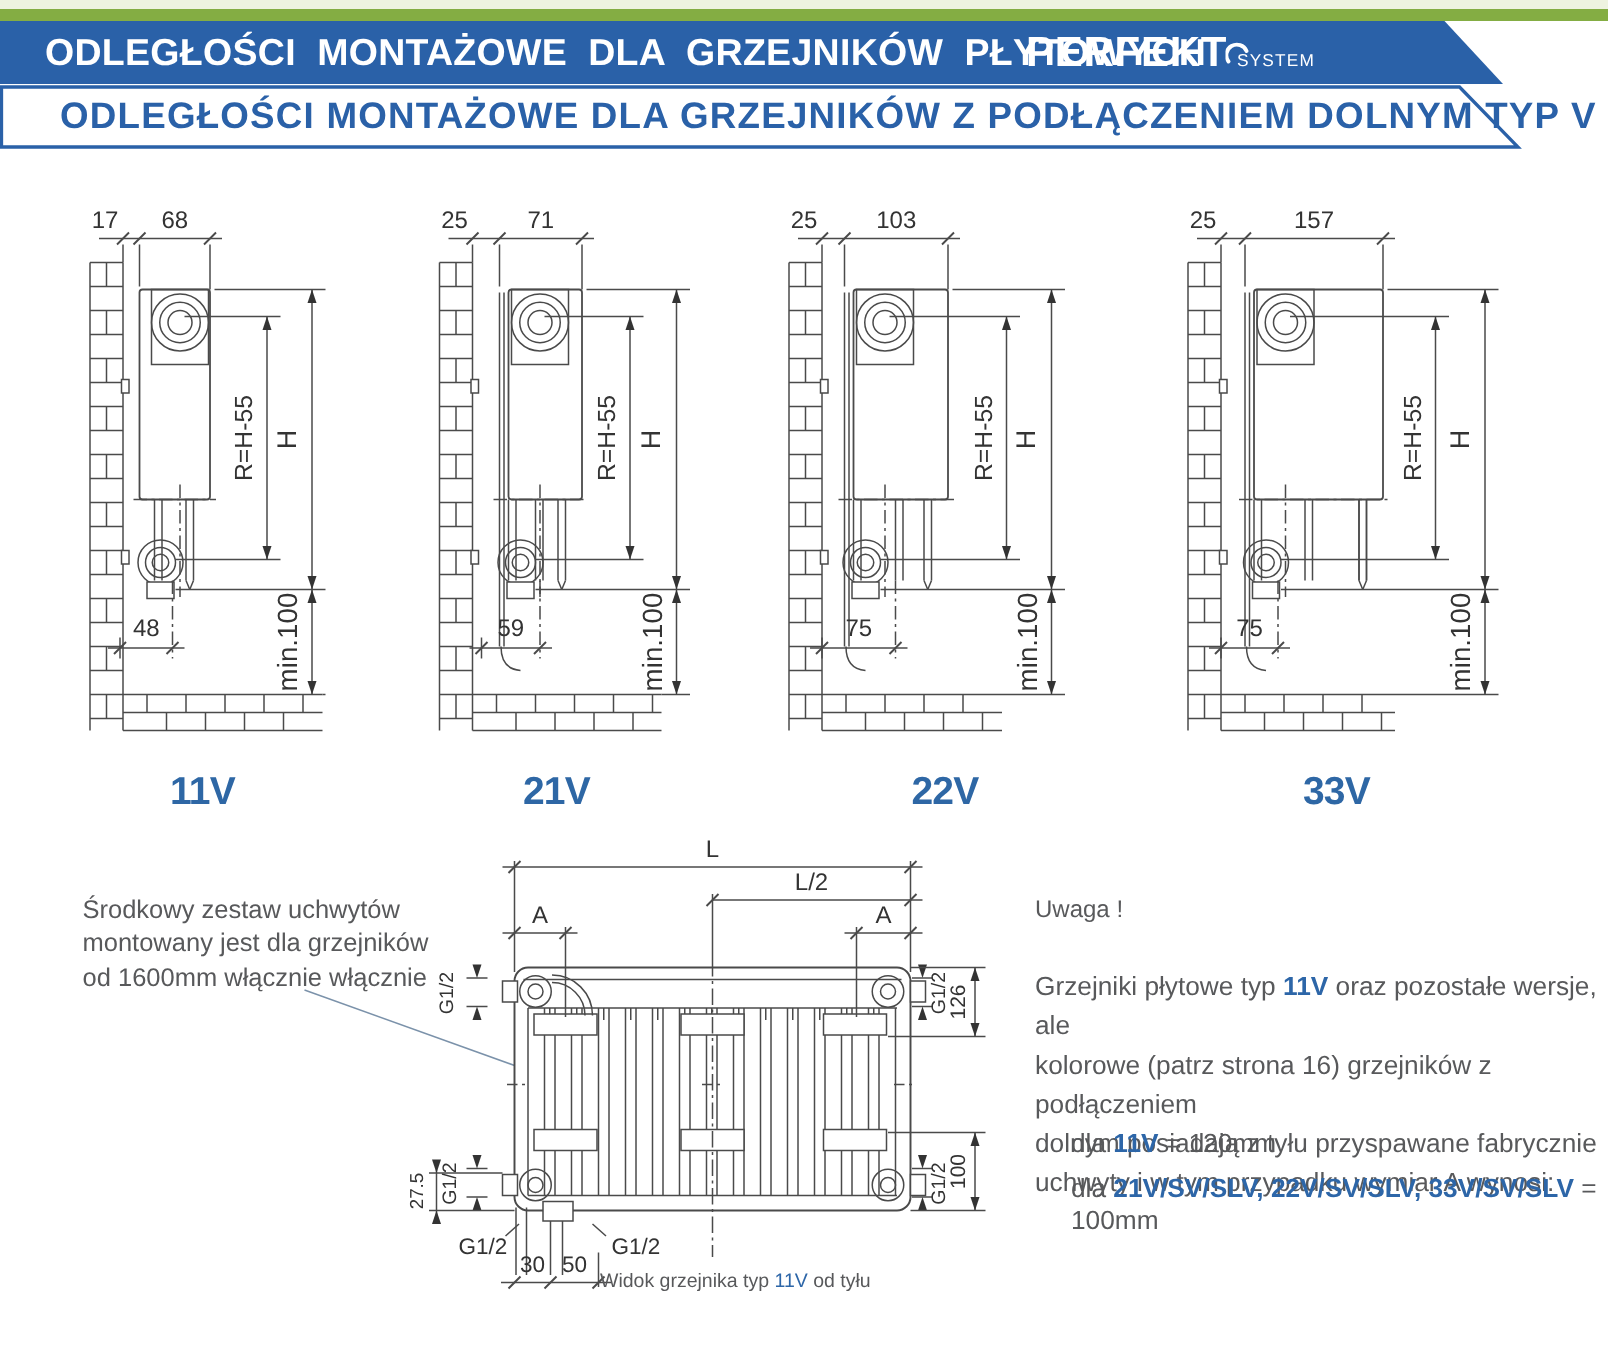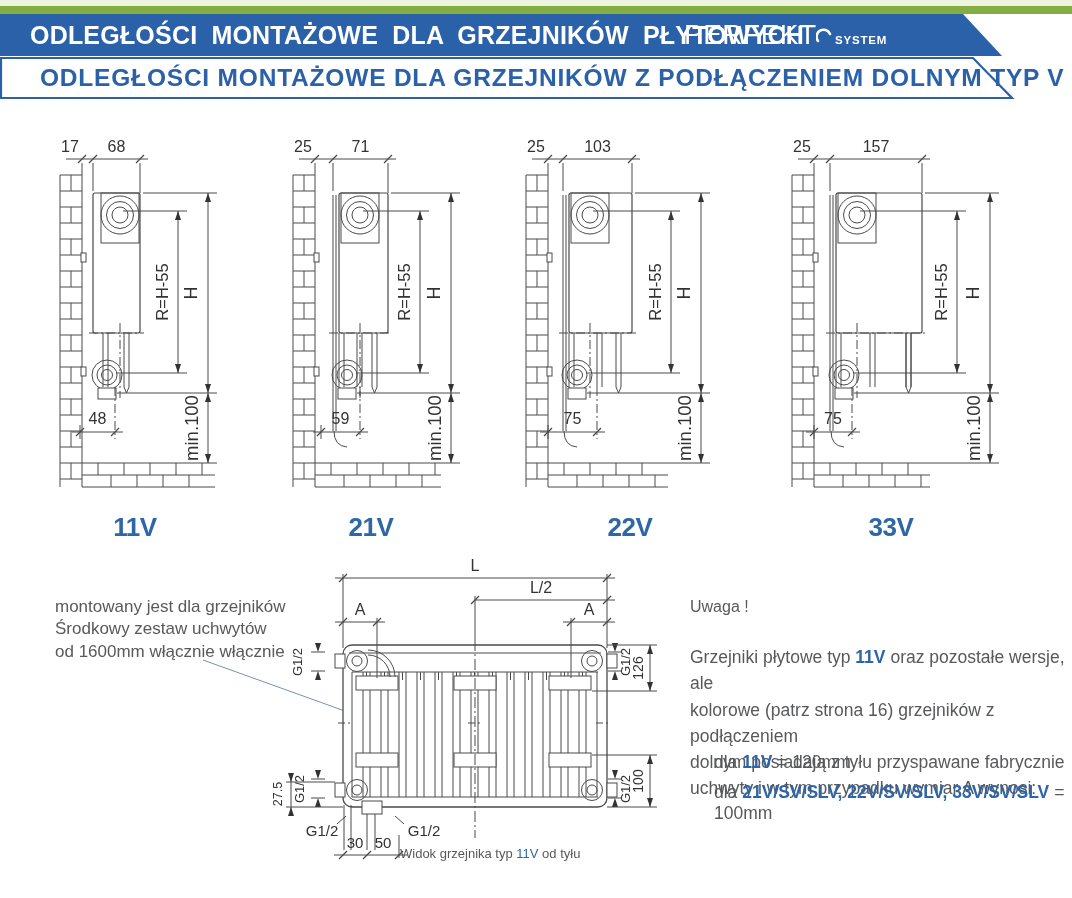--- a/index.html
+++ b/index.html
@@ -3,23 +3,23 @@
 <meta charset="utf-8">
 <style>
   html,body{margin:0;padding:0;background:#e9e9e9;}
   .page{position:relative;width:1072px;height:898px;background:#ffffff;overflow:hidden;
         font-family:"Liberation Sans",sans-serif;}
   .abs{position:absolute;}
   
   .title1{left:30px;top:14px;width:640px;height:42px;line-height:42px;color:#fff;
           font-size:25px;font-weight:700;word-spacing:7px;letter-spacing:0.2px;white-space:nowrap;}
   .logo{left:684px;top:14px;height:42px;line-height:42px;color:#fff;white-space:nowrap;}
-  .logo .brand{font-size:28px;font-weight:400;letter-spacing:0.5px;position:relative;}
+  .logo .brand{font-size:28px;font-weight:700;letter-spacing:0.5px;position:relative;}
   .logo .swoosh{position:absolute;right:-15px;top:6px;}
-  .logo .sub{font-size:11.5px;font-weight:700;letter-spacing:0.8px;margin-left:14px;}
+  .logo .sub{font-size:11.5px;font-weight:400;letter-spacing:0.8px;margin-left:2px;}
   .title2{left:40px;top:58px;width:950px;height:40px;line-height:40px;color:#2a61a8;
           font-size:24.5px;font-weight:600;letter-spacing:0.8px;white-space:nowrap;}
   
   .typelabel{top:512px;transform:translateX(-50%);color:#2e67a5;font-size:26px;
              font-weight:600;letter-spacing:-0.5px;}
   
   .note-left{left:55px;top:596px;width:270px;color:#58595b;font-size:17px;line-height:1.32;}
   .warn-title{left:690px;top:598px;color:#58595b;font-size:16px;}
   .warn-body{left:690px;top:644px;width:395px;color:#58595b;font-size:17.5px;line-height:1.5;}
   .warn-line{left:714px;color:#58595b;font-size:17.5px;}
@@ -606,22 +606,22 @@
         <text x="355" y="848" font-size="15" fill="#333333" text-anchor="middle">30</text>
         <text x="383" y="848" font-size="15" fill="#333333" text-anchor="middle">50</text>
         <line x1="337" y1="824" x2="346" y2="816" stroke="#4a4a4a" stroke-width="1"></line>
         <text x="322" y="836" font-size="15" fill="#333333" text-anchor="middle">G1/2</text>
         <line x1="404" y1="824" x2="395" y2="816" stroke="#4a4a4a" stroke-width="1"></line>
         <text x="424" y="836" font-size="15" fill="#333333" text-anchor="middle">G1/2</text>
       </svg>
     </div>
 
   <div class="abs note-left">
+    <div>Środkowy zestaw uchwytów</div>
     <div>montowany jest dla grzejników</div>
-    <div>Środkowy zestaw uchwytów</div>
     <div>od 1600mm włącznie włącznie</div>
   </div>
 
   <div class="abs warn-title">Uwaga !</div>
   <div class="abs warn-body">
     <div><span>Grzejniki płytowe typ </span><span class="hl">11V</span><span> oraz pozostałe wersje, ale</span></div>
     <div>kolorowe (patrz strona 16) grzejników z podłączeniem</div>
     <div>dolnym posiadają z tyłu przyspawane fabrycznie</div>
     <div>uchwyty i w tym przypadku wymiar A wynosi:</div>
   </div>

